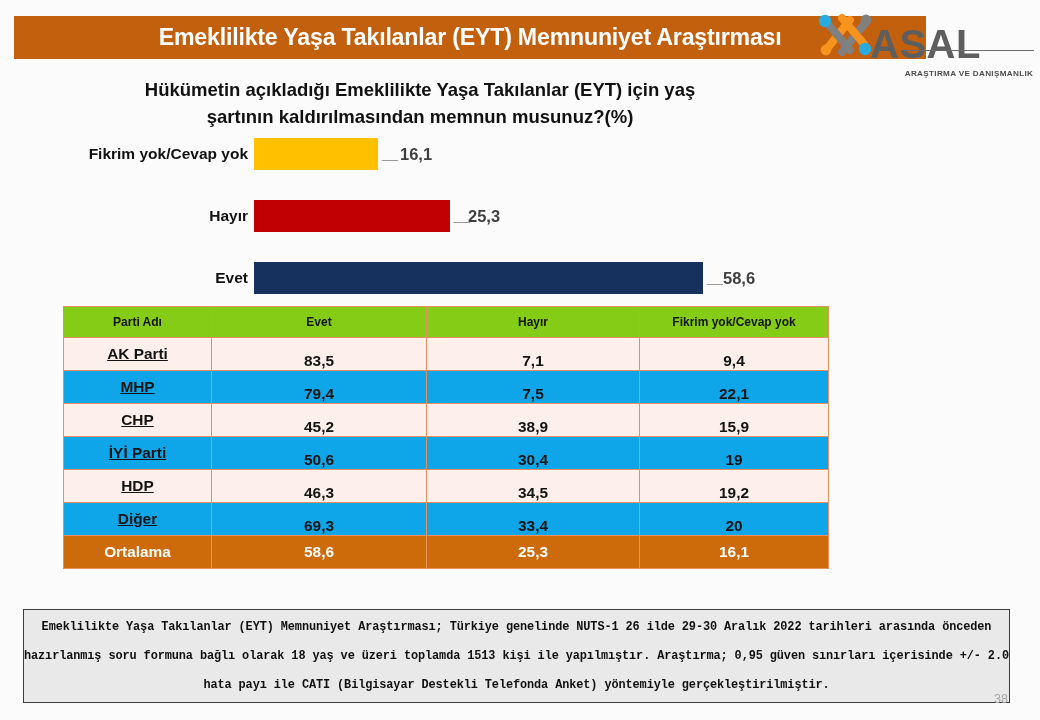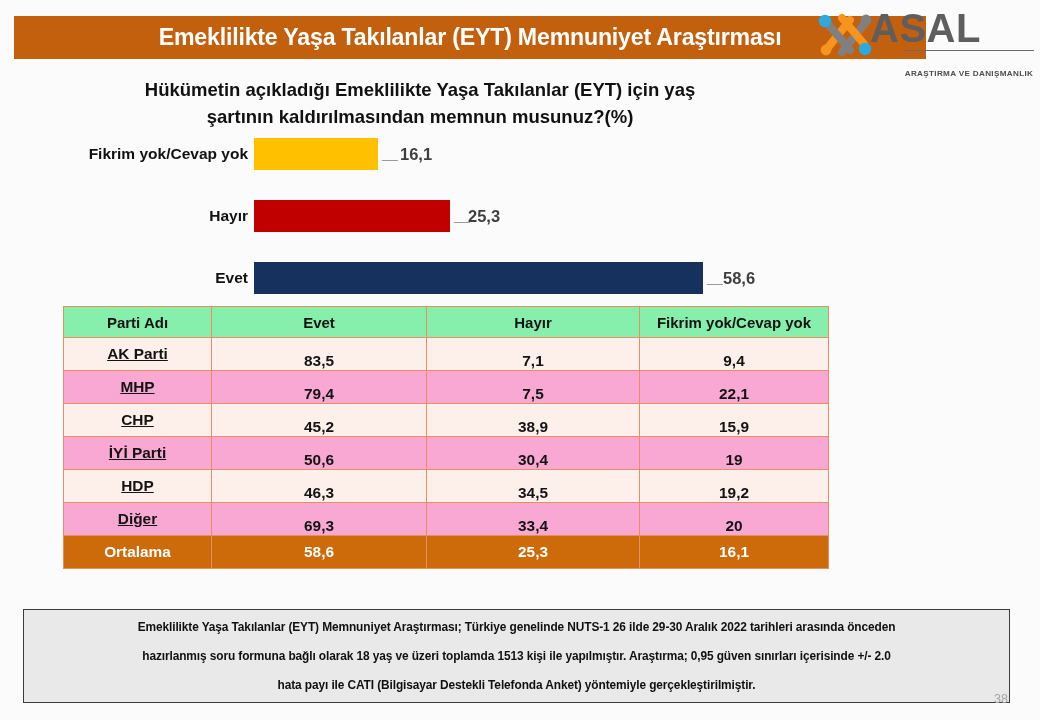--- a/index.html
+++ b/index.html
@@ -47,21 +47,21 @@
     left: 812px; top: 6px;
     width: 218px; height: 60px;
   }
   #logo-mark {
     position: absolute;
     left: 4px; top: 2px;
     width: 60px; height: 52px;
   }
   #logo-word {
     position: absolute;
-    left: 58px; top: 0px;
+    left: 58px; top: 16px;
     width: 160px; height: 44px;
     color: #5e5e5e;
     font-size: 40px;
     font-weight: bold;
     letter-spacing: 0.5px;
     line-height: 44px;
   }
   #logo-sub {
     position: absolute;
     left: 92px; top: 44px;
@@ -155,39 +155,39 @@
   }
   .t-title td {
     background: #c3600d;
     color: #ffffff;
     font-size: 14.6px;
     height: 28px;
     border: 1px solid #c3600d;
     letter-spacing: -0.1px;
   }
   .t-head td {
-    background: #86efac;
+    background: #84cc16;
     color: #131313;
-    font-size: 15px;
+    font-size: 12px;
     height: 30px;
   }
   .t-body td {
     height: 32px;
     font-size: 15.4px;
     color: #131313;
     vertical-align: bottom;
     padding-bottom: 3px;
   }
   .t-body td.party {
     vertical-align: middle;
     padding-bottom: 0;
     text-decoration: underline;
   }
   .row-a td { background: #fdefe9; }
-  .row-b td { background: #f9a8d4; margin-left: 7px; }
+  .row-b td { background: #0ea5e9; margin-left: 7px; }
   .t-total td {
     background: #cd6a0a;
     color: #ffffff;
     height: 32px;
     font-size: 15.4px;
     border: 1px solid #cd6a0a;
     vertical-align: middle;
   }
 
   
@@ -205,20 +205,21 @@
   }
   #footnote .fn-line {
     display: block;
     font-size: 11.9px;
     font-weight: bold;
     color: #101010;
     text-align: center;
     line-height: 29px;
     letter-spacing: -0.1px;
     white-space: nowrap;
+    font-family: Liberation Mono, monospace;
   }
   #page-number {
     position: absolute;
     right: 32px; bottom: 14px;
     font-size: 12.5px;
     color: #a6a6a6;
     font-weight: normal;
   }
 </style>
 </head>

